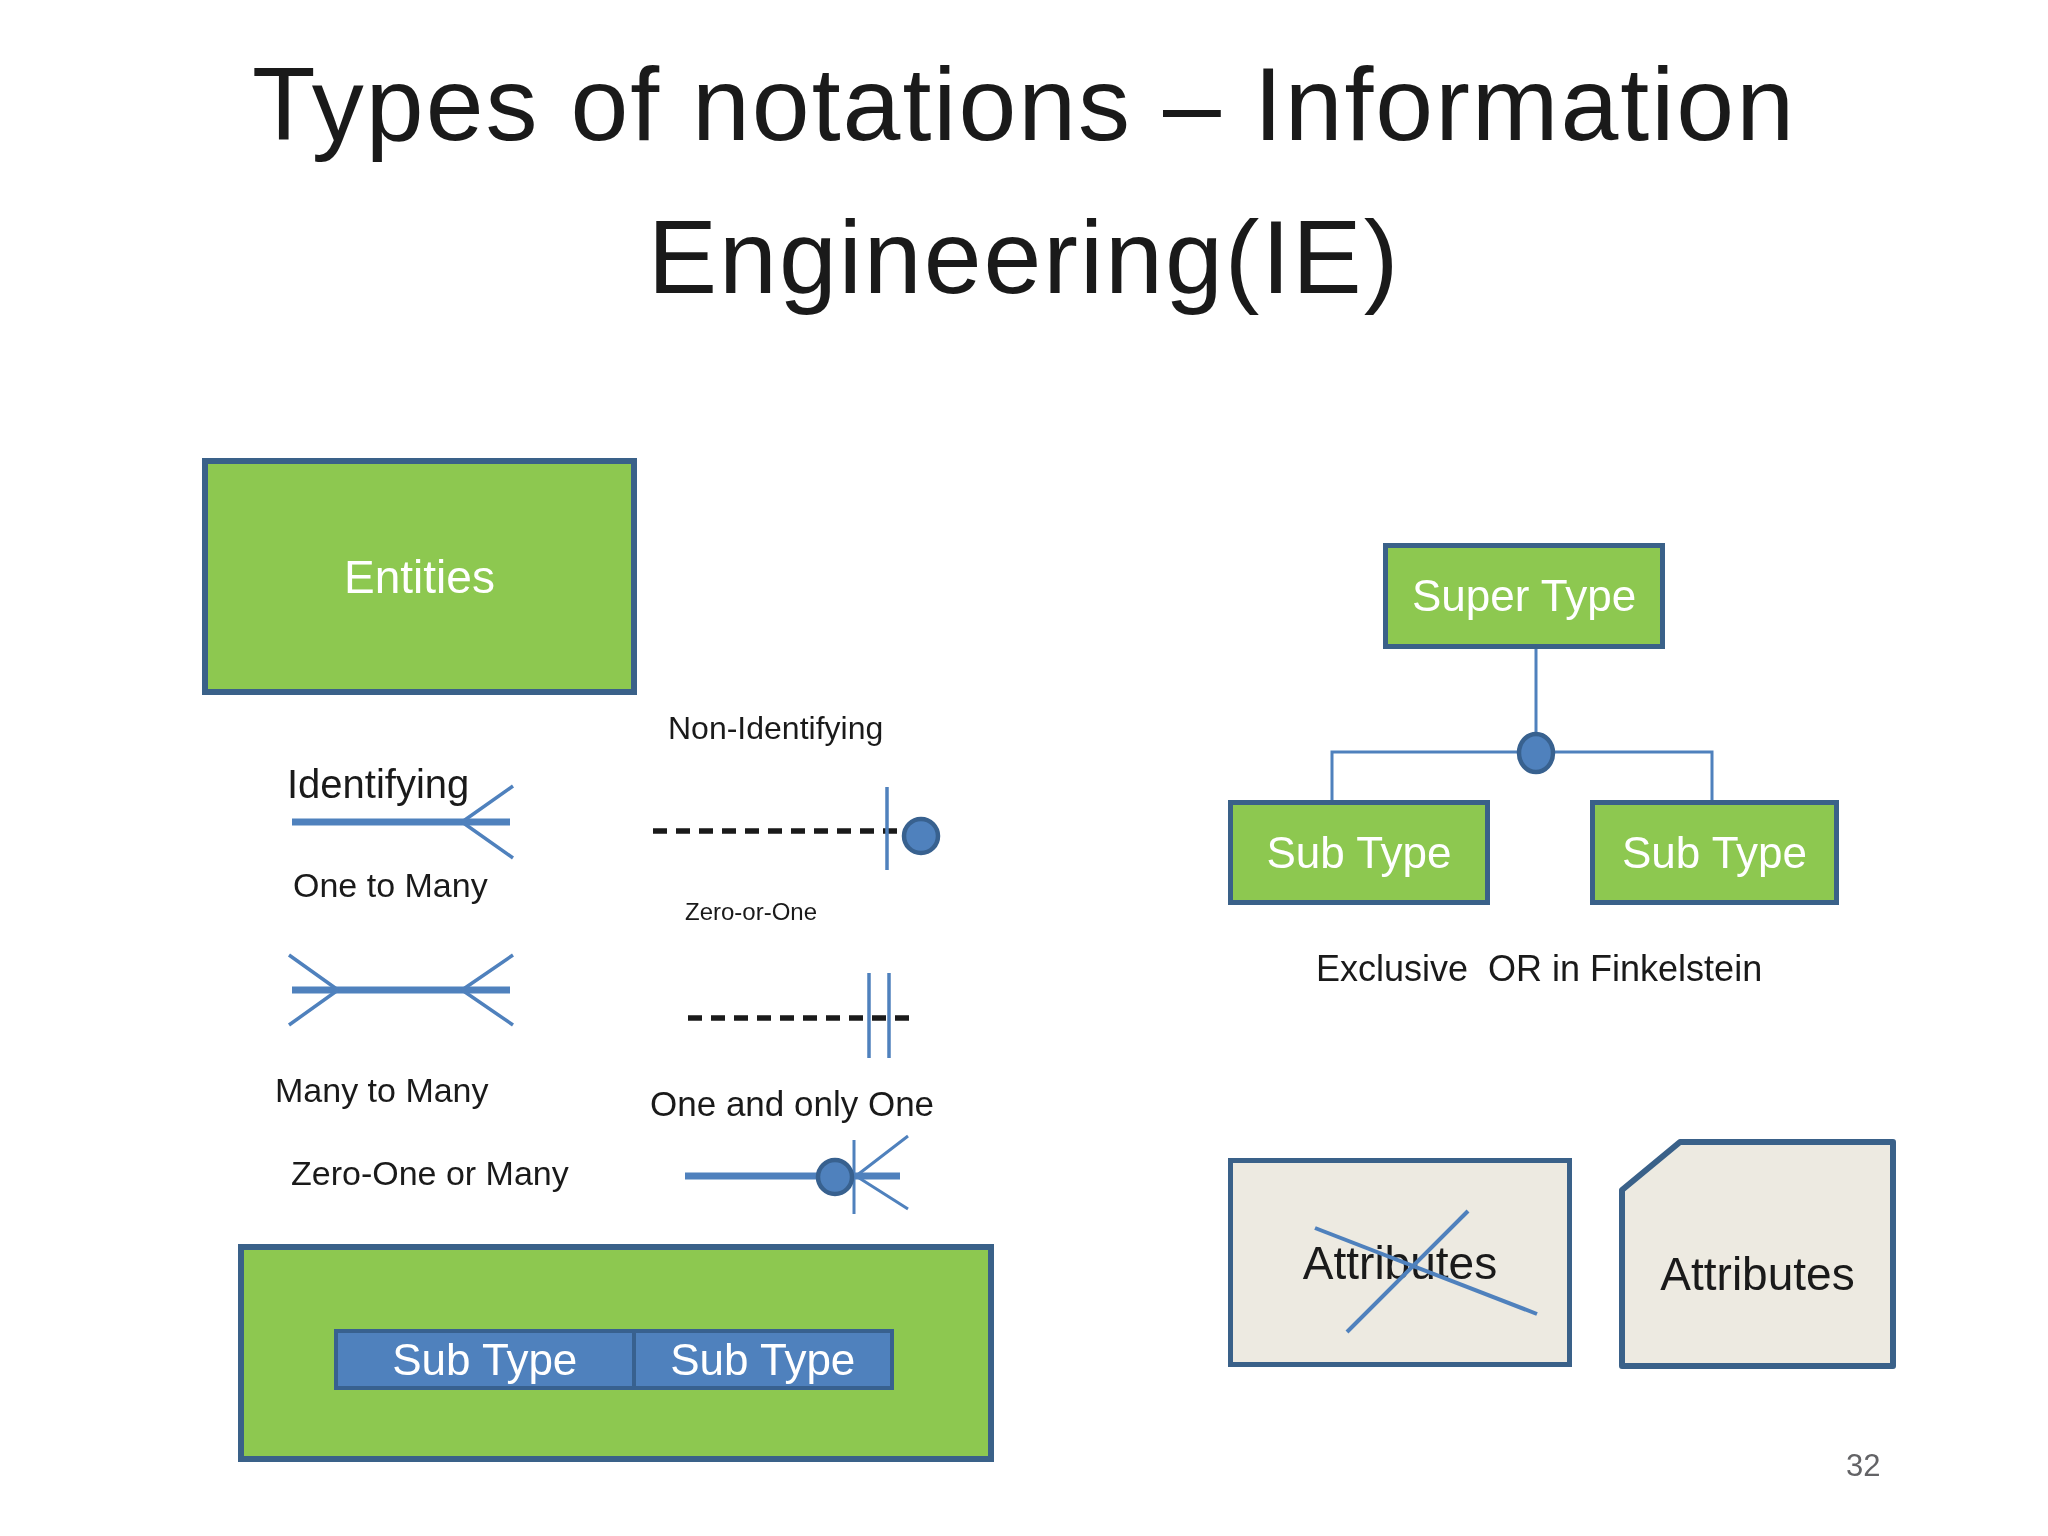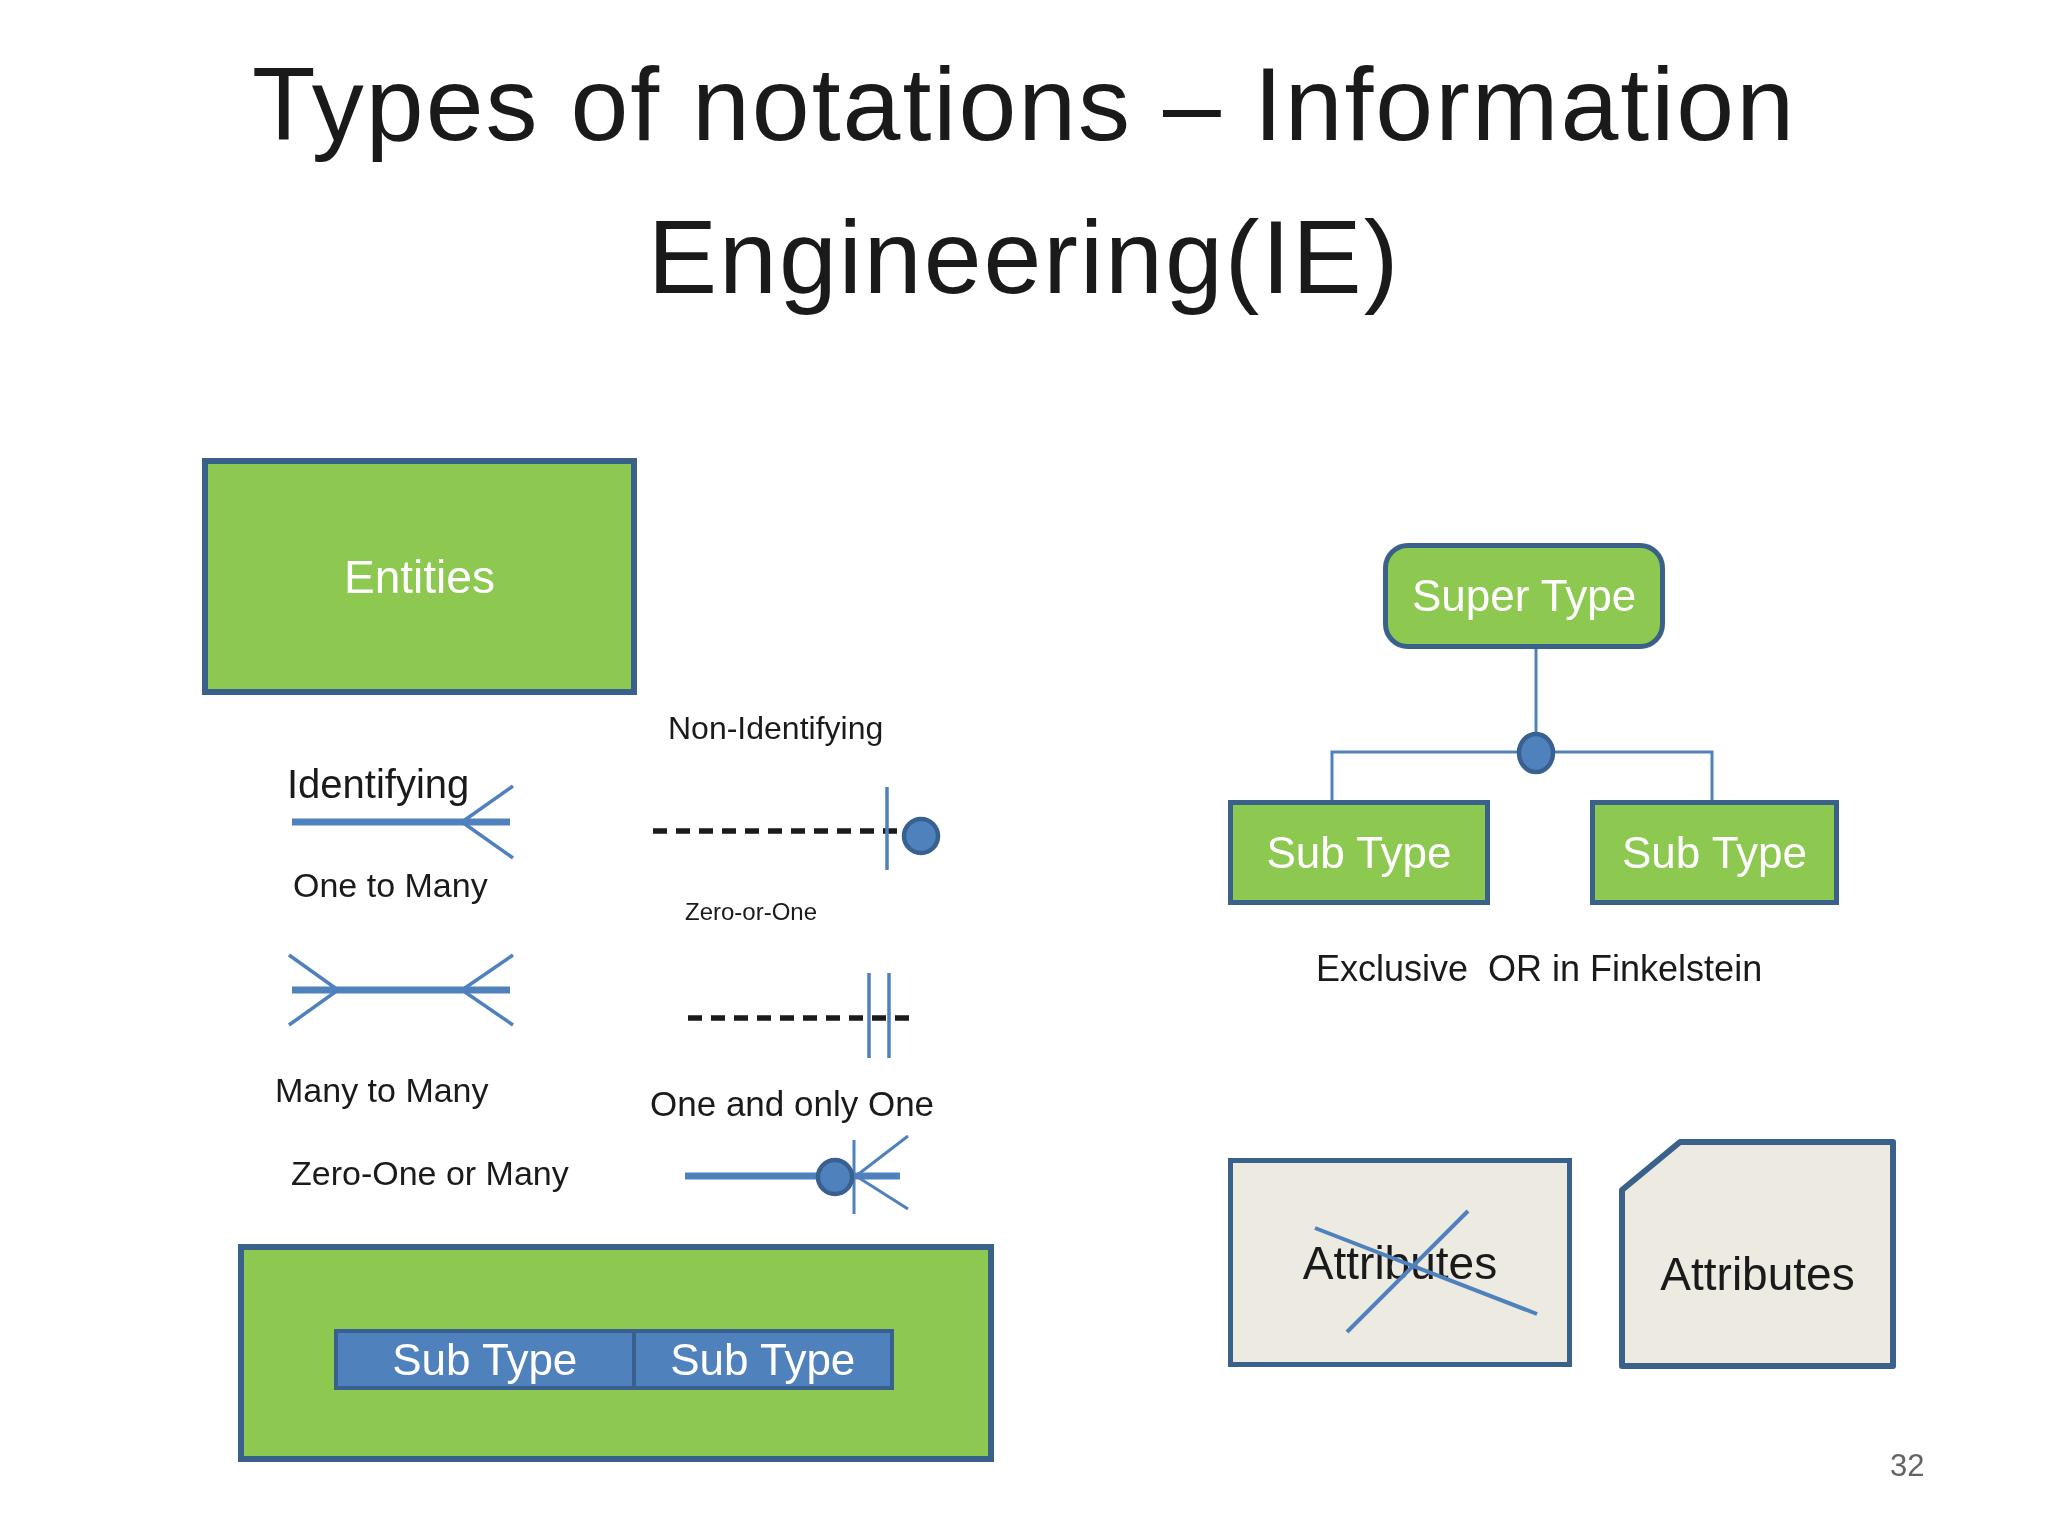--- a/index.html
+++ b/index.html
@@ -13,21 +13,21 @@
 
   .title-line{position:absolute;left:0;width:100%;text-align:center;color:var(--ink);
     font-size:104px;line-height:1;letter-spacing:2px;font-weight:400;z-index:3;}
   .title-line1{top:52px;}
   .title-line2{top:205px;}
 
   .gbox{position:absolute;background:var(--green);border:6px solid var(--box-border);
     display:flex;align-items:center;justify-content:center;color:#fff;z-index:2;}
   .entities-box{left:202px;top:458px;width:435px;height:237px;font-size:46px;}
   .bottom-box{left:238px;top:1244px;width:756px;height:218px;}
-  .super-box{left:1383px;top:543px;width:282px;height:106px;font-size:44px;border-width:5px;border-radius:25px;}
+  .super-box{left:1383px;top:543px;width:282px;height:106px;font-size:44px;border-width:5px;}
   .subl-box{left:1228px;top:800px;width:262px;height:105px;font-size:44px;border-width:5px;}
   .subr-box{left:1590px;top:800px;width:249px;height:105px;font-size:44px;border-width:5px;}
 
   .band{position:absolute;left:334px;top:1329px;width:560px;height:61px;display:flex;
     background:var(--blue);border:4px solid var(--blue-dark);z-index:3;}
   .band .cell{display:flex;align-items:center;justify-content:center;color:#fff;font-size:44px;}
   .band .cell:first-child{flex:300 0 0;border-right:4px solid var(--blue-dark);}
   .band .cell:last-child{flex:260 0 0;}
 
   .lbl{position:absolute;color:var(--ink);z-index:3;white-space:nowrap;}
@@ -40,21 +40,21 @@
   .lbl-one-and-only-one{left:650px;top:1084px;font-size:35px;}
   .lbl-caption{left:1316px;top:948px;font-size:36px;white-space:pre;}
 
   .attr-left-box{position:absolute;left:1228px;top:1158px;width:344px;height:209px;
     background:var(--beige);border:5px solid var(--box-border);display:flex;
     align-items:center;justify-content:center;color:var(--ink);font-size:46px;z-index:2;}
   .attr-right-label{position:absolute;left:1622px;top:1142px;width:271px;height:224px;
     display:flex;align-items:center;justify-content:center;padding-top:40px;
     color:var(--ink);font-size:46px;z-index:3;}
 
-  .page-number{position:absolute;left:1890px;top:1448px;font-size:31px;color:var(--page-num);z-index:3;}
+  .page-number{position:absolute;left:1846px;top:1448px;font-size:31px;color:var(--page-num);z-index:3;}
 
   svg.under{position:absolute;inset:0;z-index:1;pointer-events:none;}
   svg.over{position:absolute;inset:0;z-index:4;pointer-events:none;}
   .thick{stroke:var(--blue);stroke-width:7;fill:none;}
   .thin{stroke:var(--blue);stroke-width:3.5;fill:none;}
   .thin2{stroke:var(--blue);stroke-width:3;fill:none;}
   .dashl{stroke:var(--ink);stroke-width:5.5;fill:none;stroke-dasharray:14 9;}
   .dot{fill:var(--blue);stroke:var(--blue-dark);stroke-width:4.5;}
   .conn{stroke:var(--blue);stroke-width:3;fill:none;}
   .cross{stroke:var(--blue);stroke-width:4;fill:none;}

